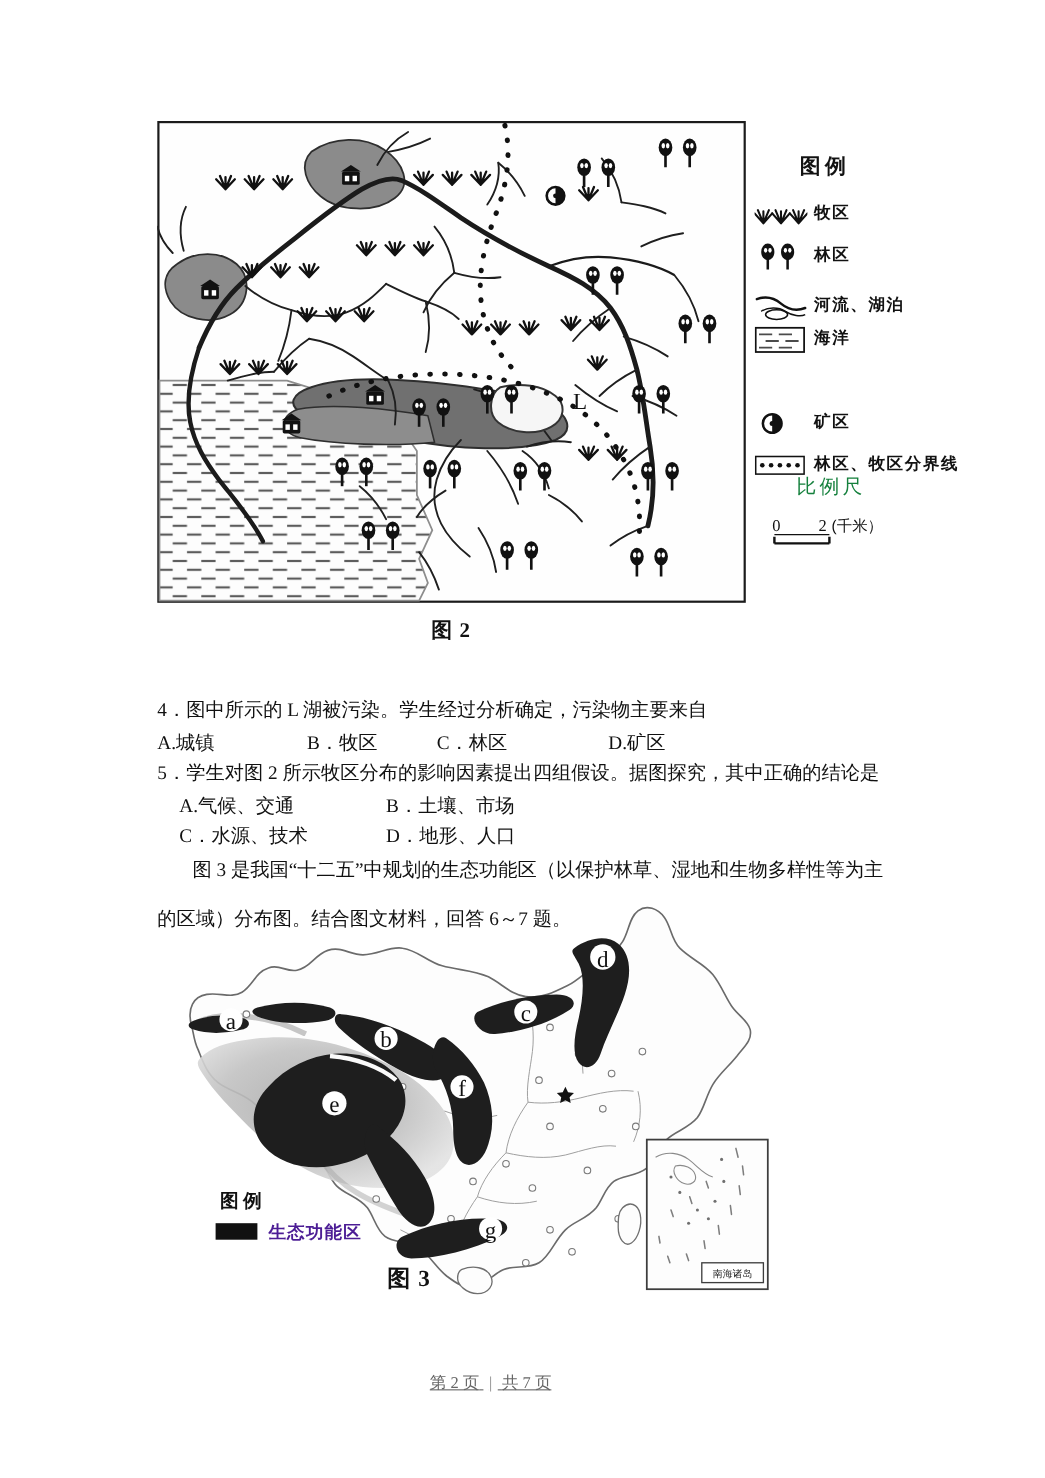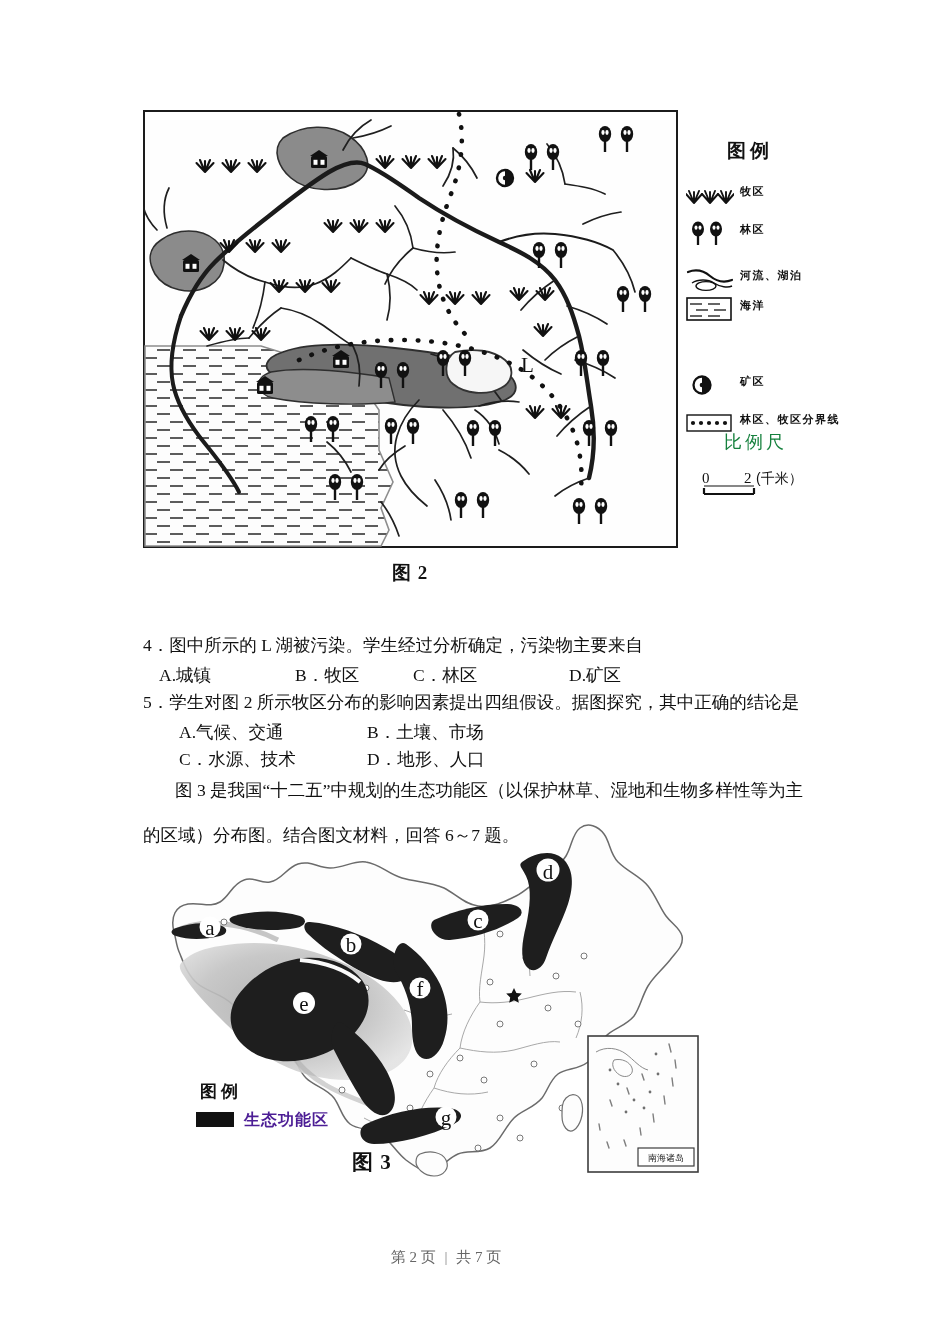--- a/index.html
+++ b/index.html
@@ -25,46 +25,46 @@
   #fig3-caption{left:352px;top:1148px;font-size:21px;}
 
   
   #map2-legend{position:absolute;left:686px;top:138px;width:250px;height:360px;
     font-family:"Liberation Sans","DejaVu Sans",sans-serif;}
   #map2-legend .legend-title{
     position:absolute;left:41px;top:0;font-size:19px;font-weight:bold;letter-spacing:4px;color:#111;
   }
   .lg-row{position:absolute;left:0;width:250px;height:26px;}
   .lg-sym{position:absolute;left:0;top:0;width:48px;height:24px;}
-  .lg-txt{position:absolute;left:54px;top:2px;font-size:11px;font-weight:bold;letter-spacing:1.5px;color:#111;
+  .lg-txt{position:absolute;left:54px;top:2px;font-size:15px;font-weight:bold;letter-spacing:1.5px;color:#111;
     font-family:"Liberation Sans","DejaVu Sans",sans-serif;white-space:nowrap;}
   #scale-title{position:absolute;left:38px;top:292px;font-size:18px;font-weight:normal;letter-spacing:3px;color:#15803d;}
   #scale-bar{position:absolute;left:14px;top:330px;width:160px;height:34px;}
 
   
   #map3-wrap{position:absolute;left:148px;top:812px;width:560px;height:370px;}
   #map3-svg{position:absolute;inset:0;width:100%;height:100%;}
   #map3-legend{position:absolute;left:196px;top:1080px;width:220px;height:40px;
     font-family:"Liberation Sans","DejaVu Sans",sans-serif;}
   #map3-legend .legend-title{position:absolute;left:4px;top:0;font-size:17px;font-weight:bold;letter-spacing:4px;color:#111;}
   #map3-legend .lg-sym3{position:absolute;left:0;top:32px;width:38px;height:15px;background:#111;}
   #map3-legend .lg-txt3{position:absolute;left:48px;top:30px;font-size:16px;font-weight:bold;letter-spacing:1px;color:#4c1d95;white-space:nowrap;}
 
   
   #questions{position:absolute;left:143px;top:633px;width:690px;
     font-family:"Liberation Serif","DejaVu Serif",serif;font-size:17.5px;color:#111;line-height:1.48;}
   .q-line{white-space:nowrap;margin:0 0 4px 0;}
-  .opt-row{position:relative;height:24px;margin:0 0 3px 16px;}
+  .opt-row{position:relative;height:24px;margin:0 0 3px 0;}
   .opt{position:absolute;top:0;white-space:nowrap;}
   .para{margin-top:6px;line-height:1.55;text-indent:0;}
   .para .indent{display:inline-block;width:32px;}
 
   
   #footer{position:absolute;left:0;top:1248px;width:892px;text-align:center;
-    font-family:"Liberation Serif","DejaVu Serif",serif;font-size:15px;color:#666;}
+    font-family:"Liberation Serif","DejaVu Serif",serif;font-size:15px;color:#666;text-decoration:underline;}
   #footer .sep{margin:0 5px;color:#888;}
 </style>
 </head>
 <body>
 
 <div class="page">
 
   <div id="map2-wrap">
     <div id="map2-frame"></div>
     <svg id="map2-svg" viewBox="0 0 535 438">

